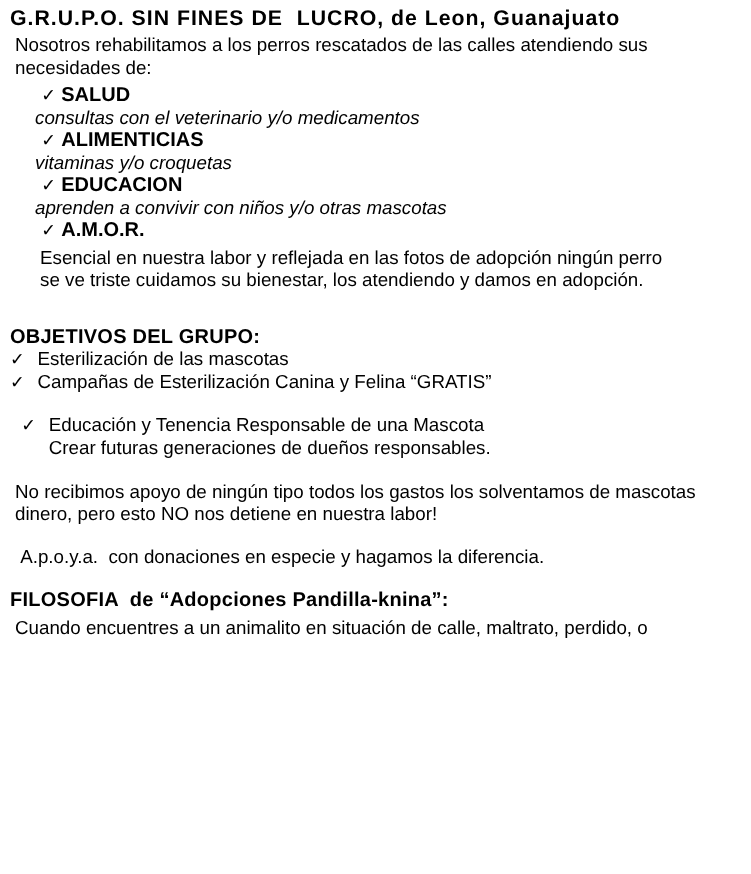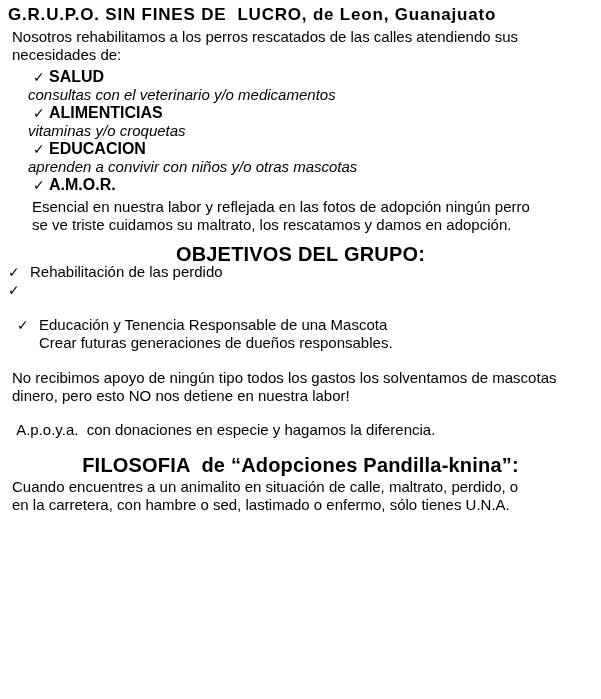--- a/index.html
+++ b/index.html
@@ -44,27 +44,26 @@
     font-family: "DejaVu Sans", sans-serif;
   }
   .need-desc {
     font-style: italic;
     padding-left: 20px;
     line-height: 18px;
     white-space: pre-wrap;
   }
   .indent-desc { padding-left: 20px; }
   .section-title {
-    margin: 11px 0 0 0;
-    font-size: 20px;
+    margin: 27px 0 0 0;
+    font-size: 16px;
     font-weight: bold;
     line-height: 18px;
     letter-spacing: 0.2px;
     white-space: pre;
-    text-align: center;
   }
   .obj-item {
     display: flex;
     line-height: 18px;
   }
   .obj-item .check { width: 22px; }
   .obj-text { white-space: pre-wrap; }
   .tenencia {
     margin-top: 17px;
     padding-left: 9px;
@@ -120,31 +119,32 @@
     </div>
     <div class="need-desc">aprenden a convivir con niños y/o otras mascotas</div>
 
     <div class="need-head">
       <span class="check">✓</span>
       <span>A.M.O.R.</span>
     </div>
   </div>
 
   <p class="para indent-desc">Esencial en nuestra labor y reflejada en las fotos de adopción ningún perro
-se ve triste cuidamos su maltrato, los rescatamos y damos en adopción.</p>
+se ve triste cuidamos su bienestar, los atendiendo y damos en adopción.</p>
 
   <h2 class="section-title">OBJETIVOS DEL GRUPO:</h2>
 
   <div>
     <div class="obj-item">
       <span class="check">✓</span>
-      <span class="obj-text">Rehabilitación de las perdido</span>
+      <span class="obj-text">Esterilización de las mascotas</span>
     </div>
     <div class="obj-item">
       <span class="check">✓</span>
+      <span class="obj-text">Campañas de Esterilización Canina y Felina “GRATIS”</span>
     </div>
   </div>
 
 
   <div class="obj-item tenencia">
     <span class="check">✓</span>
     <span class="obj-text">Educación y Tenencia Responsable de una Mascota
 Crear futuras generaciones de dueños responsables.</span>
   </div>
 

